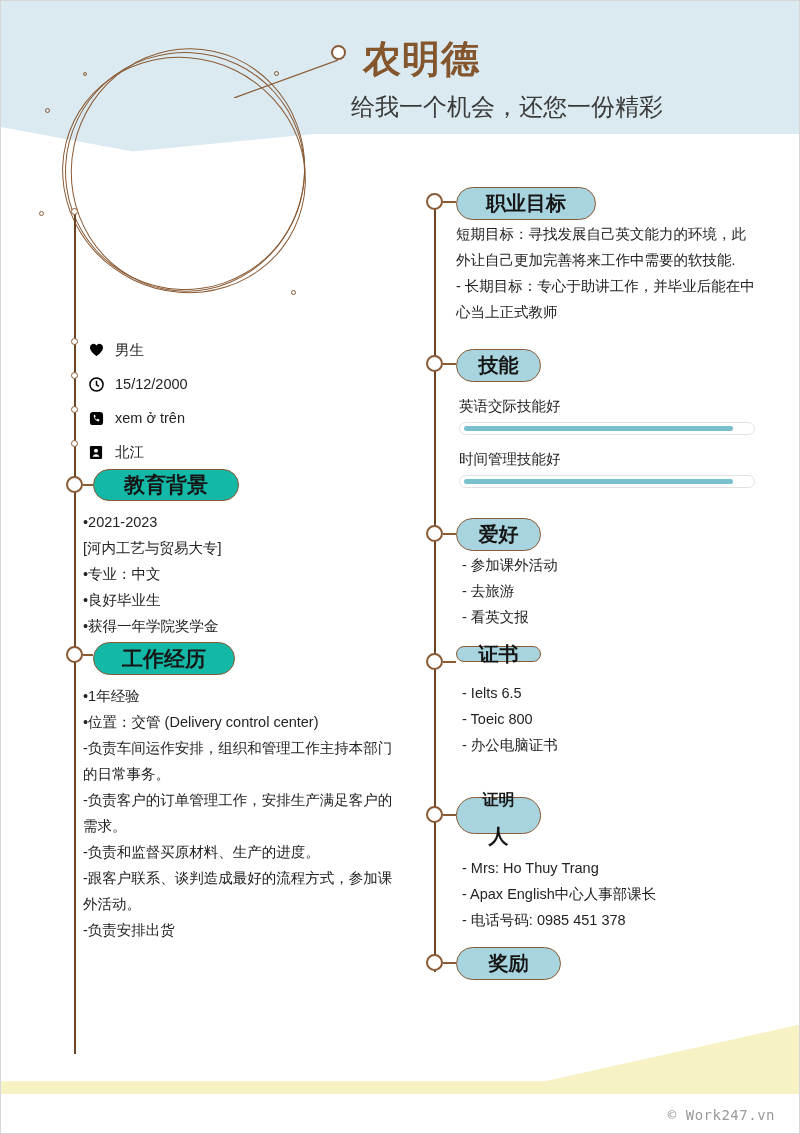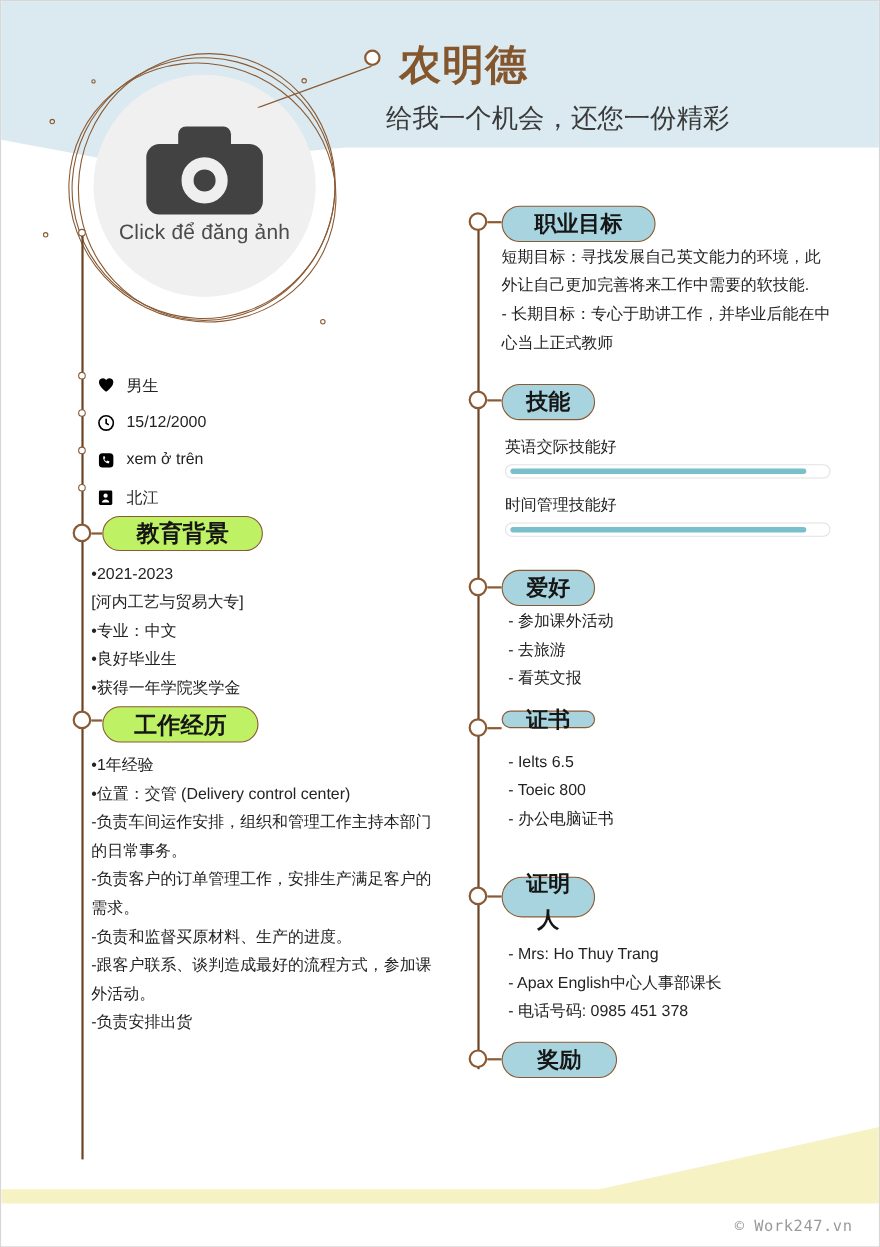--- a/index.html
+++ b/index.html
@@ -88,21 +88,21 @@
     border: 2px solid #8a5a34; background: #fff;
   }
   .node-stem { position: absolute; height: 1.6px; background: #8a5a34; }
 
   
   .badge {
     position: absolute; display: flex; align-items: center; justify-content: center;
     border: 1.8px solid #8a5a34; border-radius: 22px;
     font-weight: bold; color: #161616;
   }
-  .badge-yellow { background: #bef264; font-size: 21px; }
+  .badge-yellow { background: #14b8a6; font-size: 21px; }
   .badge-blue   { background: #a7d4de; font-size: 20px; }
 
   
   .txt { position: absolute; font-size: 14.5px; color: #232323; line-height: 26px; }
   .txt-l { width: 310px; left: 82px; }
   .txt-r { width: 300px; left: 455px; }
   .txt p { margin: 0; }
 
   
   .contact { position: absolute; left: 88px; top: 332px; width: 250px; }
@@ -141,28 +141,20 @@
 
   <div class="photo-wrap">
     <div class="deco-ring ring-a"></div>
     <div class="deco-ring ring-b"></div>
     <div class="deco-ring ring-c"></div>
     <div class="dot-spec" style="left:-16px;top:62px;width:5px;height:5px;"></div>
     <div class="dot-spec" style="left:22px;top:26px;width:4px;height:4px;"></div>
     <div class="dot-spec" style="left:213px;top:25px;width:5px;height:5px;"></div>
     <div class="dot-spec" style="left:-22px;top:165px;width:5px;height:5px;"></div>
     <div class="dot-spec" style="left:230px;top:244px;width:5px;height:5px;"></div>
-    <div class="photo-circle">
-      <div class="cam-icon">
-        <div class="cam-hump"></div>
-        <div class="cam-body"></div>
-        <div class="cam-lens"></div>
-      </div>
-      <div class="photo-label">Click để đăng ảnh</div>
-    </div>
   </div>
 
   <svg class="conn-line" viewBox="0 0 104 42">
     <path d="M0 42 L104 4" stroke="#8a5a34" stroke-width="1.2" fill="none"></path>
   </svg>
   <div class="name-ring"></div>
 
   <div class="name">农明德</div>
   <div class="tagline">给我一个机会，还您一份精彩</div>
 
@@ -282,21 +274,21 @@
   <div class="badge badge-blue" style="left:455px;top:645px;width:85px;height:16px;text-align:right;">证书</div>
   <div class="txt txt-r" style="top:679px;left:461px;">
     <p>- Ielts 6.5</p>
     <p>- Toeic 800</p>
     <p>- 办公电脑证书</p>
   </div>
 
   <div class="node" style="left:425px;top:805px;"></div>
   <div class="node-stem" style="left:442px;top:813px;width:13px;"></div>
   <div class="badge badge-blue" style="left:455px;top:796px;width:85px;height:37px;"></div>
-  <div style="position:absolute;left:455px;top:789px;width:85px;text-align:center;font-size:20px;font-weight:bold;color:#161616;">证明</div>
+  <div style="position:absolute;left:455px;top:789px;width:85px;text-align:center;font-size:16px;font-weight:bold;color:#161616;">证明</div>
   <div style="position:absolute;left:455px;top:822px;width:85px;text-align:center;font-size:20px;font-weight:bold;color:#161616;">人</div>
 
   <div class="txt txt-r" style="top:854px;left:461px;">
     <p>- Mrs: Ho Thuy Trang</p>
     <p>- Apax English中心人事部课长</p>
     <p>- 电话号码: 0985 451 378</p>
   </div>
 
   <div class="node" style="left:425px;top:953px;"></div>
   <div class="node-stem" style="left:442px;top:961px;width:13px;"></div>

